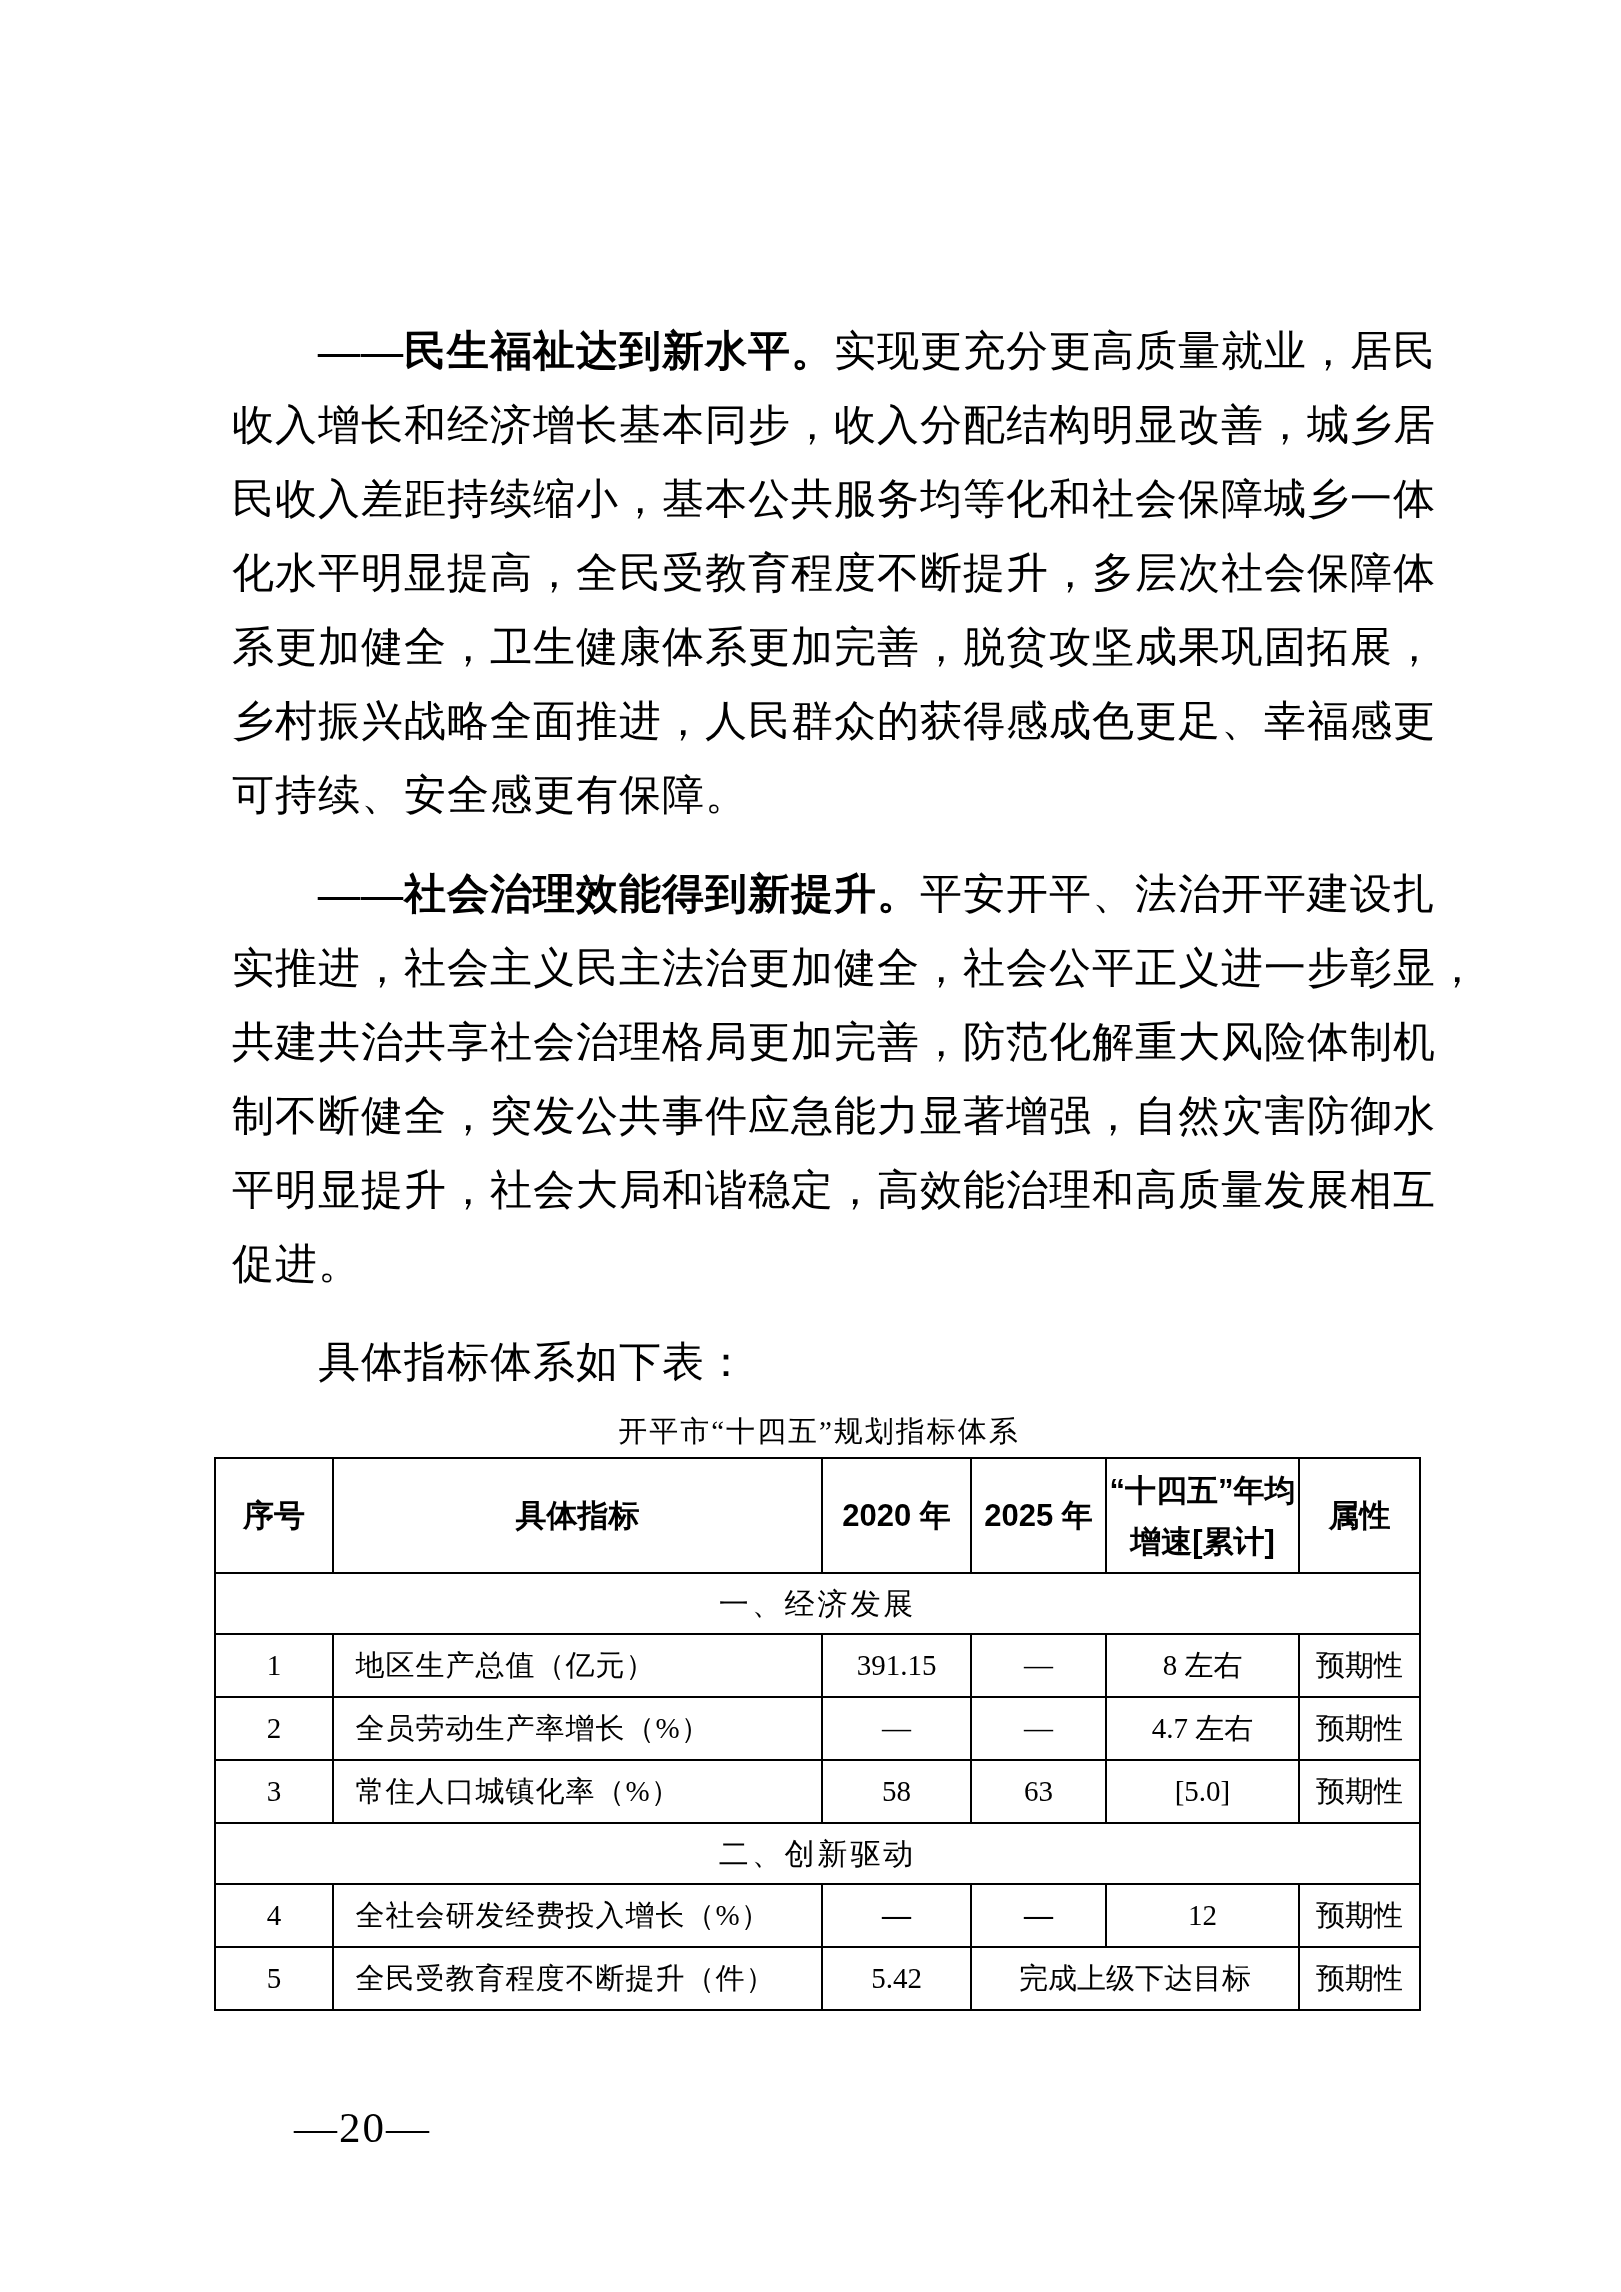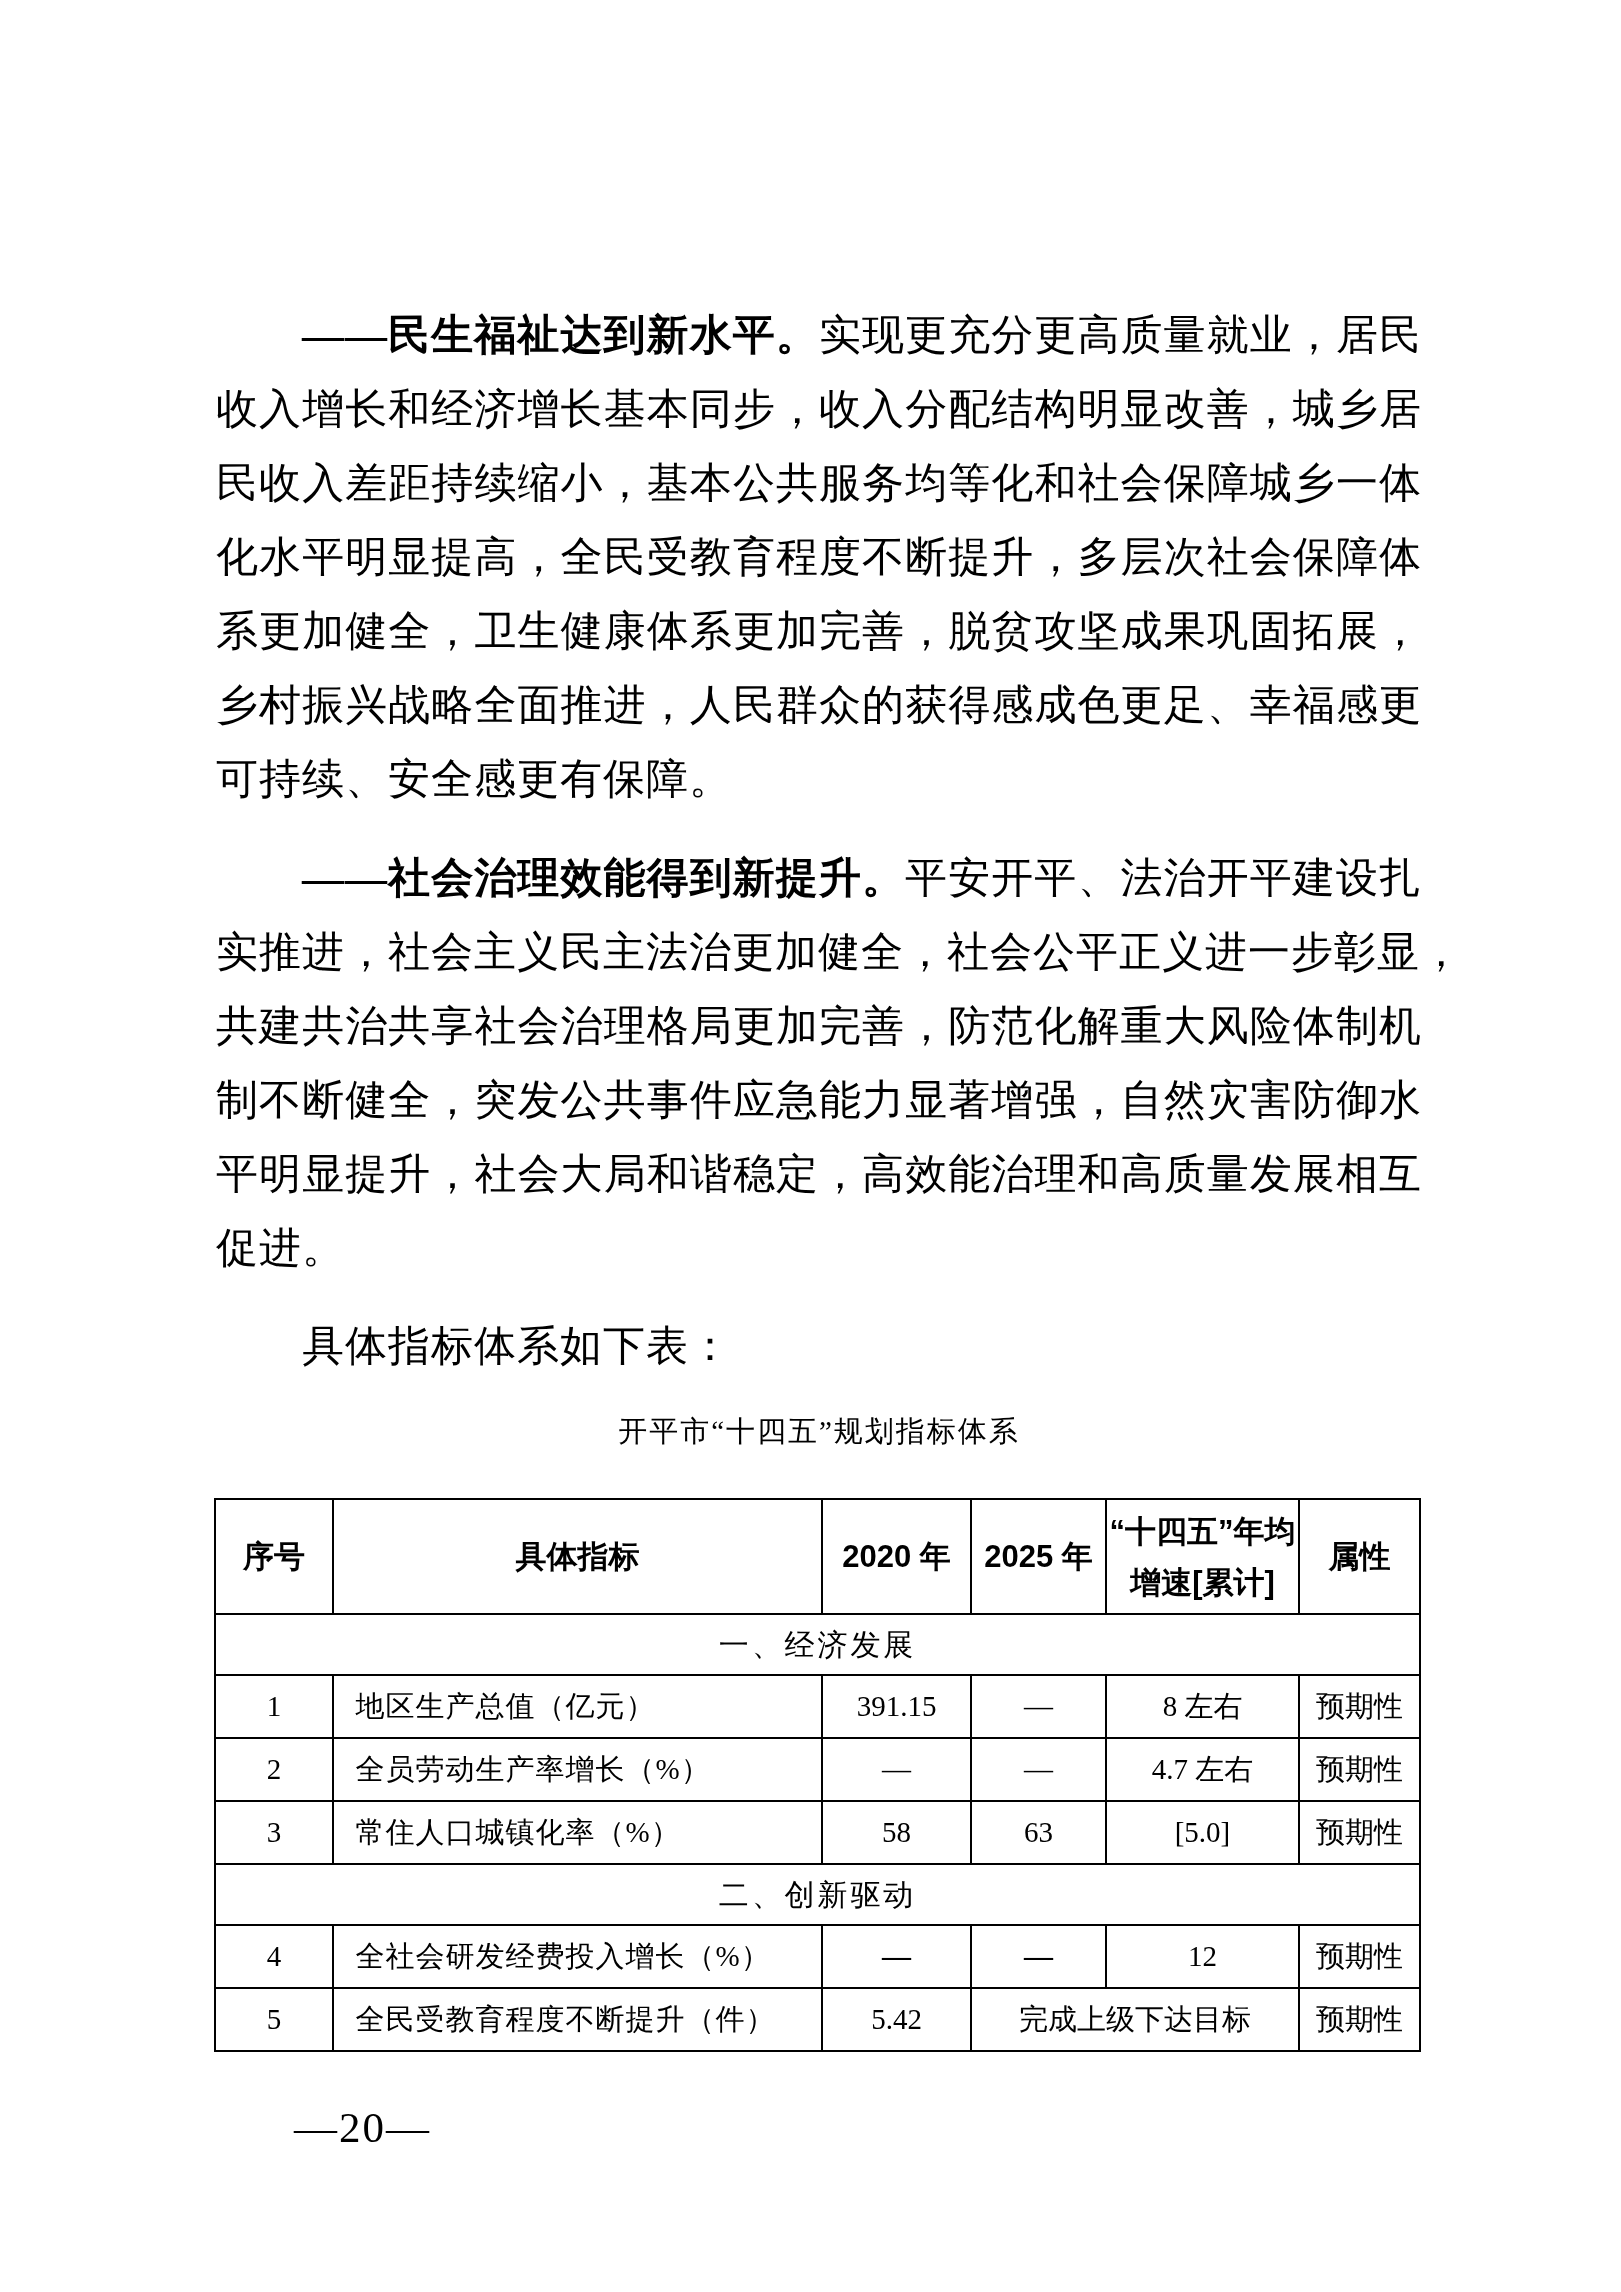--- a/index.html
+++ b/index.html
@@ -14,21 +14,21 @@
     overflow: hidden;
   }
 
   
   .text-block {
     position: absolute;
     left: 216px;
     top: 298px;
     width: 1206px;
   }
-  .para { margin: 0; }
+  .para { margin: 16px; }
   .para + .para { margin-top: 24.5px; }
   .tline {
     font-size: 42px;
     line-height: 74px;
     height: 74px;
     letter-spacing: 1px;
     text-align: justify;
     text-align-last: justify;
     white-space: nowrap;
   }
@@ -61,21 +61,21 @@
   .indicator-table th, .indicator-table td {
     border-left: 2px solid #000;
     border-right: 2px solid #000;
     border-top: 2.9px solid #000;
     border-bottom: 2.9px solid #000;
     padding: 0;
     text-align: center;
     vertical-align: middle;
     overflow: hidden;
   }
-  .indicator-table { border: 2.9px solid #000; margin-top: 41px; }
+  .indicator-table { border: 2.9px solid #000; }
   .indicator-table th {
     font-family: "Liberation Sans", "DejaVu Sans", sans-serif;
     font-weight: bold;
     font-size: 31px;
     line-height: 51px;
     height: 113px;
   }
   .indicator-table td {
     font-size: 29px;
     height: 61px;

